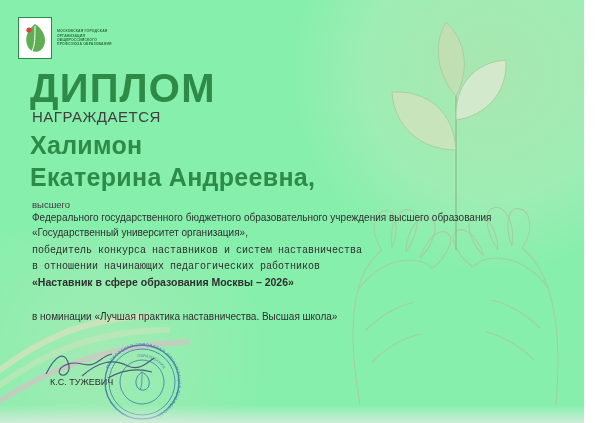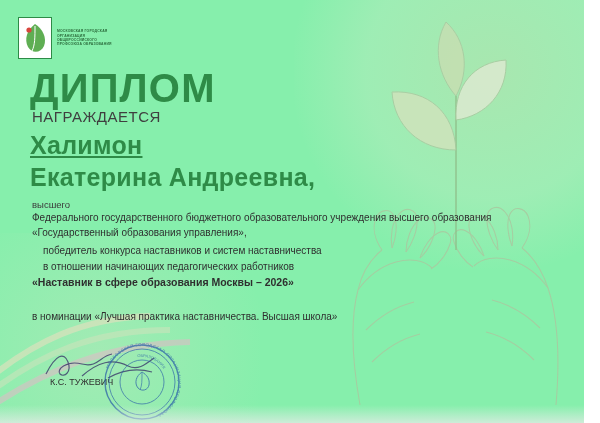--- a/index.html
+++ b/index.html
@@ -98,21 +98,20 @@
     letter-spacing: 0.5px;
   }
   .recipient-first {
     position: absolute;
     left: 30px;
     top: 131px;
     font-size: 25px;
     font-weight: bold;
     color: #2e8b47;
     letter-spacing: 0.3px;
-    text-decoration: underline;
   }
   .recipient-rest {
     position: absolute;
     left: 30px;
     top: 163px;
     font-size: 25px;
     font-weight: bold;
     color: #2e8b47;
     letter-spacing: 0.3px;
   }
@@ -126,25 +125,26 @@
   .org-lines {
     position: absolute;
     left: 32px;
     top: 211px;
     font-size: 10px;
     line-height: 1.45;
     color: #2f2f2f;
   }
   .body-lines {
     position: absolute;
-    left: 43px;
+    left: 32px;
     top: 243px;
     font-size: 10px;
     line-height: 1.55;
     color: #2f2f2f;
+    font-family: Liberation Mono, monospace;
   }
   .award-name {
     position: absolute;
     left: 32px;
     top: 276px;
     font-size: 10.5px;
     font-weight: bold;
     color: #2f2f2f;
   }
   .nomination {
@@ -261,21 +261,21 @@
   <div class="title">ДИПЛОМ</div>
   <div class="subtitle">НАГРАЖДАЕТСЯ</div>
 
   <div class="recipient-first">Халимон</div>
   <div class="recipient-rest">Екатерина Андреевна,</div>
 
   <div class="position">высшего</div>
 
   <div class="org-lines">
     <div>Федерального государственного бюджетного образовательного учреждения высшего образования</div>
-    <div>«Государственный образования управления»,</div>
+    <div>«Государственный университет организация»,</div>
   </div>
 
   <div class="body-lines">
     <div>победитель конкурса наставников и систем наставничества</div>
     <div>в отношении начинающих педагогических работников</div>
   </div>
 
   <div class="award-name">«Наставник в сфере образования Москвы – 2026»</div>
   <div class="nomination">в номинации «Лучшая практика наставничества. Высшая школа»</div>
 

